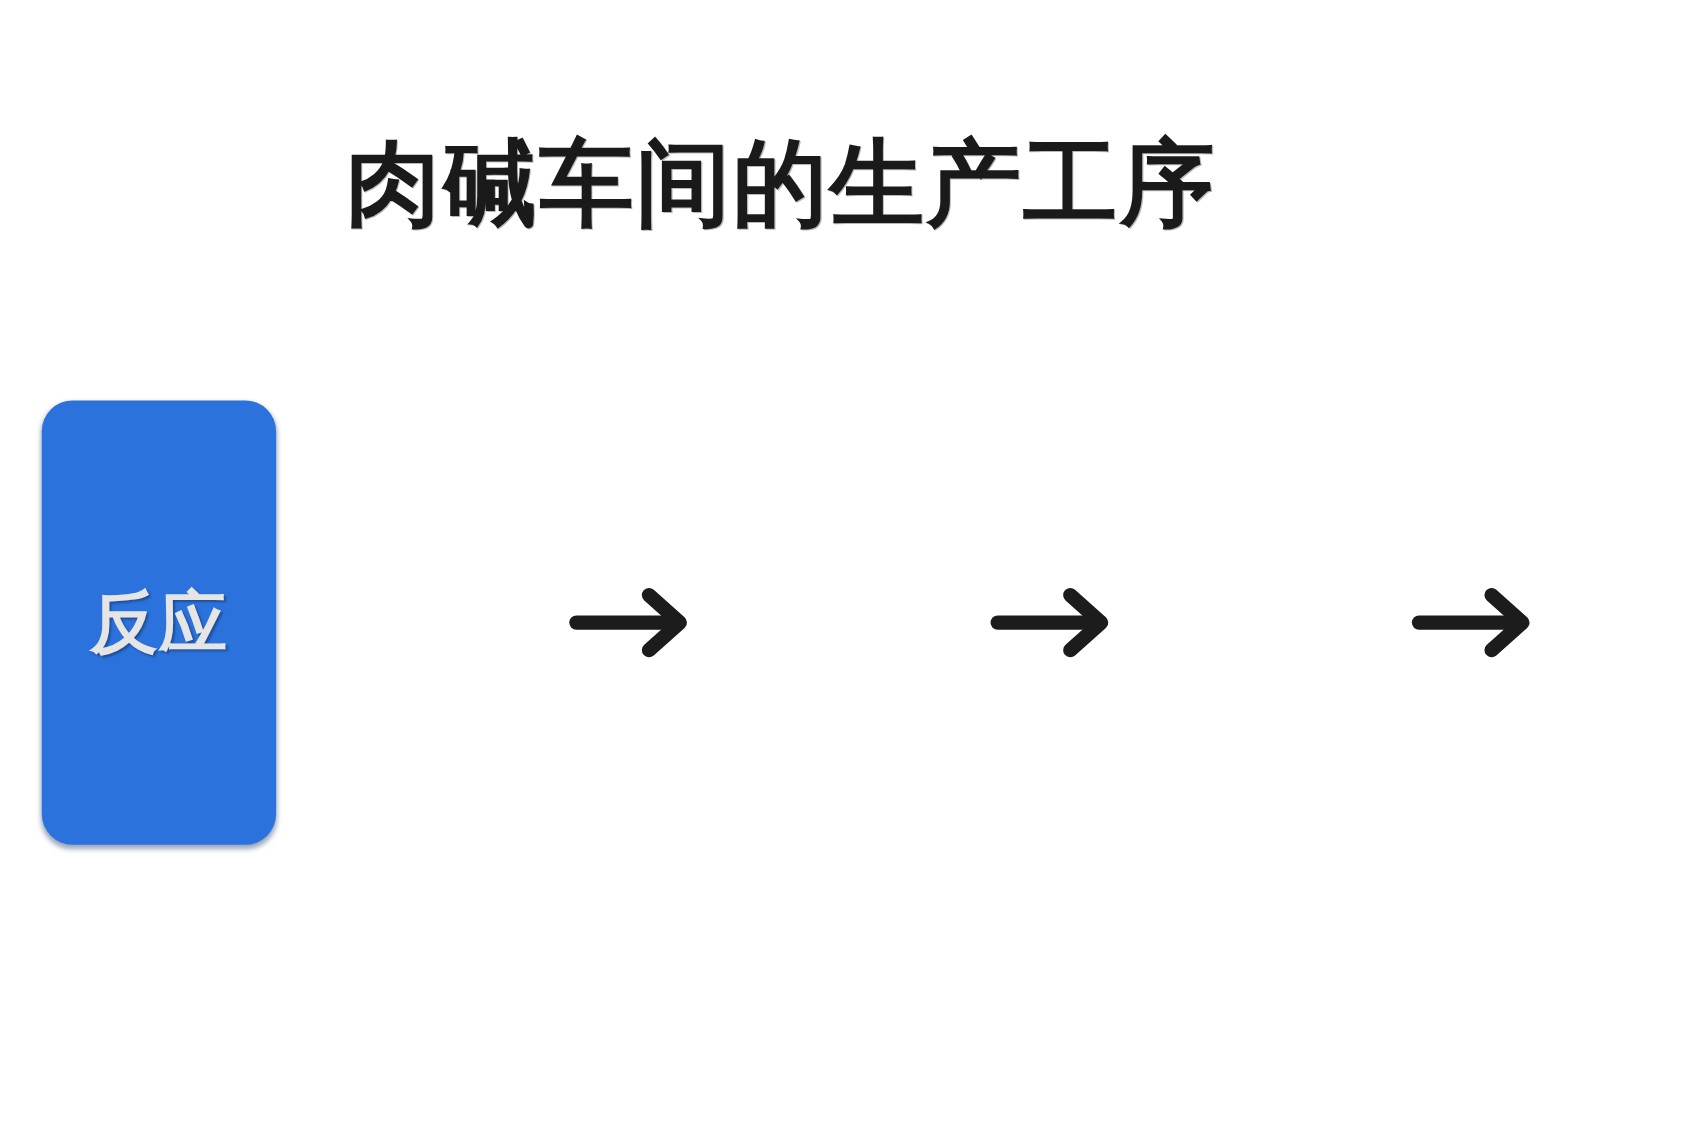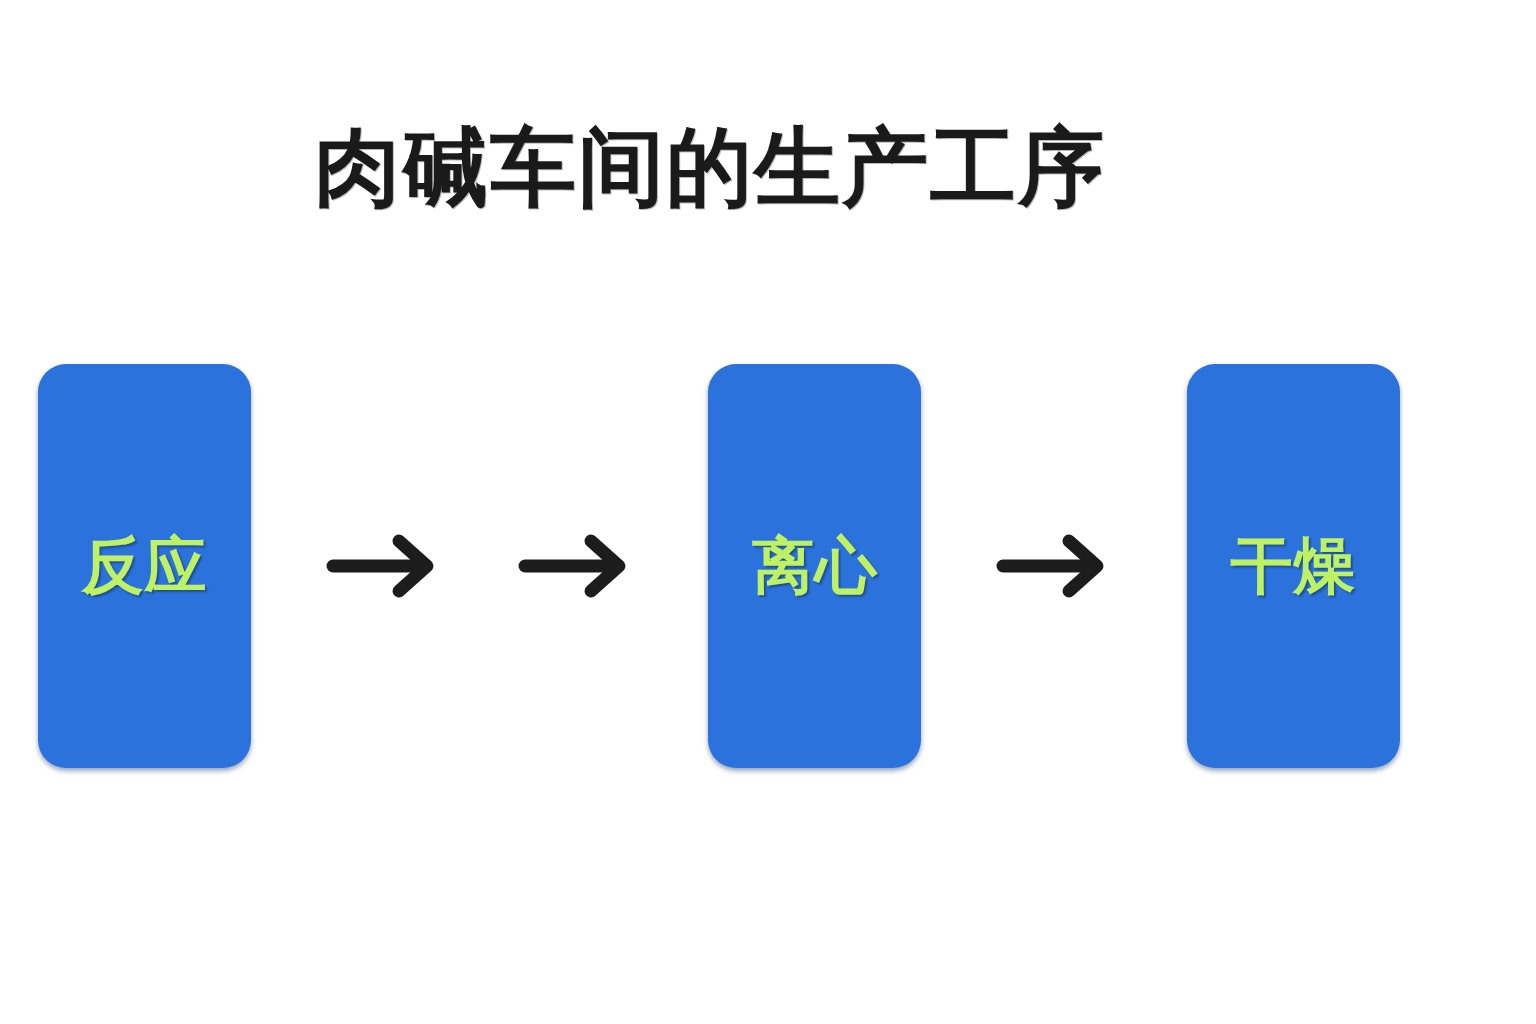--- a/index.html
+++ b/index.html
@@ -65,21 +65,21 @@
     justify-content: center;
     box-shadow: 0 3px 5px rgba(10, 40, 90, 0.42);
     box-sizing: border-box;
   }
 
   .process-node-label {
     font-family: "DejaVu Sans", "Liberation Sans", sans-serif;
     font-size: 62px;
     line-height: 70px;
     font-weight: 700;
-    color: #bef264;
+    color: #e5e5e5;
     letter-spacing: 1px;
     white-space: nowrap;
     text-shadow: 2px 2px 2px rgba(0, 0, 0, 0.30);
   }
 
   .flow-arrow {
     flex: 0 0 auto;
     width: 118px;
     height: 76px;
     display: flex;
@@ -122,29 +122,23 @@
     </div>
 
 
     <div class="flow-arrow">
       <svg viewBox="0 0 118 76" xmlns="http://www.w3.org/2000/svg" aria-hidden="true">
         <line x1="8" y1="38" x2="96" y2="38"></line>
         <path d="M 74 13 L 102 38 L 74 63"></path>
       </svg>
     </div>
 
-    <div class="process-node">
-      <span class="process-node-label">离心</span>
-    </div>
 
     <div class="flow-arrow">
       <svg viewBox="0 0 118 76" xmlns="http://www.w3.org/2000/svg" aria-hidden="true">
         <line x1="8" y1="38" x2="96" y2="38"></line>
         <path d="M 74 13 L 102 38 L 74 63"></path>
       </svg>
     </div>
 
-    <div class="process-node">
-      <span class="process-node-label">干燥</span>
-    </div>
 
   </div>
 </div>
 
 </body></html>

